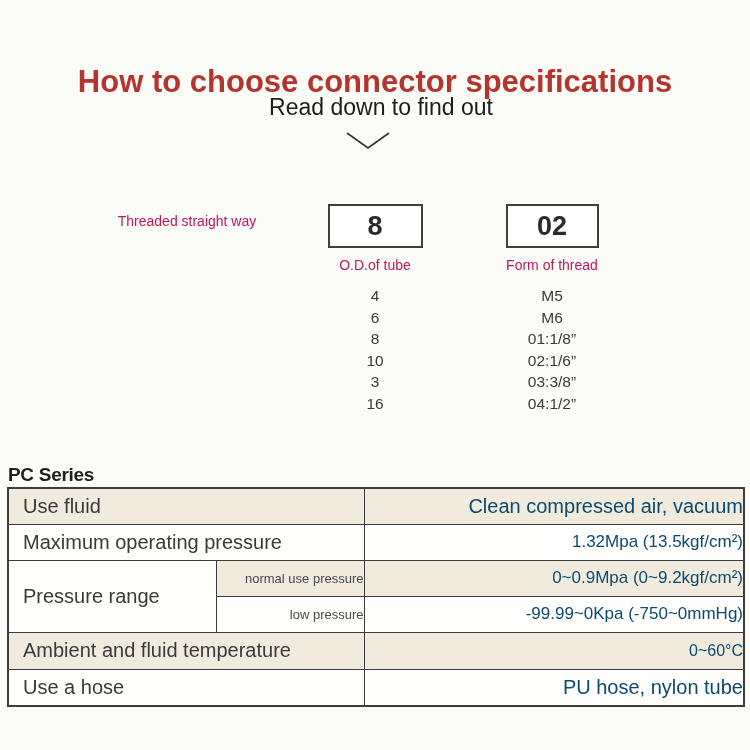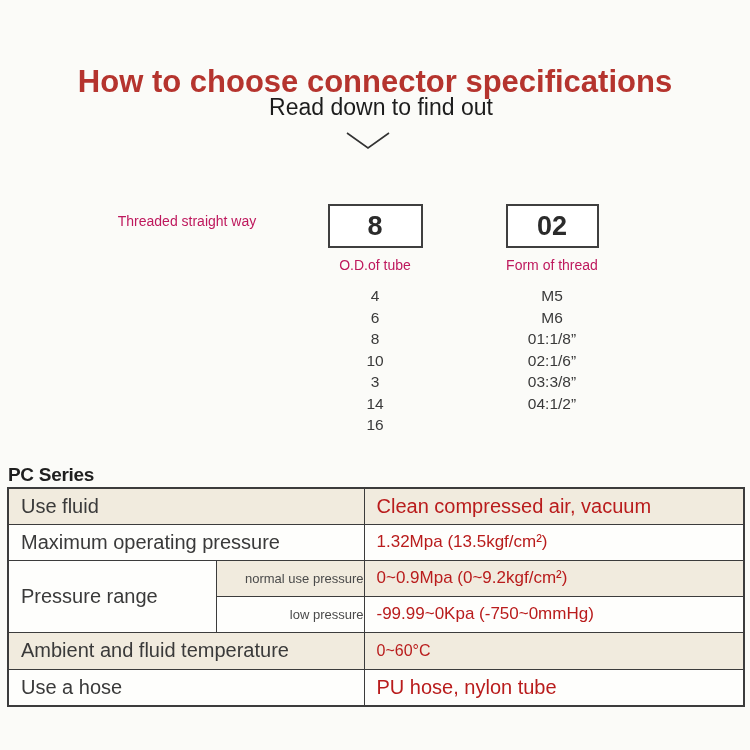--- a/index.html
+++ b/index.html
@@ -69,27 +69,26 @@
   table.spec {
     position: absolute; top: 487px; left: 7px;
     width: 736px;
     border-collapse: collapse;
     border: 2px solid #3c3c3c;
     table-layout: fixed;
   }
   table.spec td {
     border: 1px solid #3c3c3c;
     vertical-align: middle;
-    padding-left: 12px;
   }
   .row-h { height: 36px; }
   .row-h2 { height: 37px; }
   td.lbl { text-align: left; padding-left: 14px; font-size: 20px; color: #3a3a3a; }
   td.sublbl { text-align: right; font-size: 13px; color: #4a4a4a; }
-  td.val { text-align: left; font-size: 20px; color: #b91c1c; }
+  td.val { text-align: right; font-size: 20px; color: #0c4a6e; }
   td.val.num { font-size: 17px; }
   td.val.small { font-size: 16px; }
   .bg-beige { background: #f1ebde; }
   .bg-white { background: #fefefc; }
 </style>
 </head>
 <body>
 
 <div class="page">
 
@@ -106,21 +105,20 @@
 
   <div class="col col-2">
     <div class="code-box">8</div>
     <div class="box-label">O.D.of tube</div>
     <div class="option-list">
       <div>4</div>
       <div>6</div>
       <div>8</div>
       <div>10</div>
       <div>3</div>
-      <div>14</div>
       <div>16</div>
     </div>
   </div>
 
   <div class="col col-3">
     <div class="code-box">02</div>
     <div class="box-label">Form of thread</div>
     <div class="option-list">
       <div>M5</div>
       <div>M6</div>

